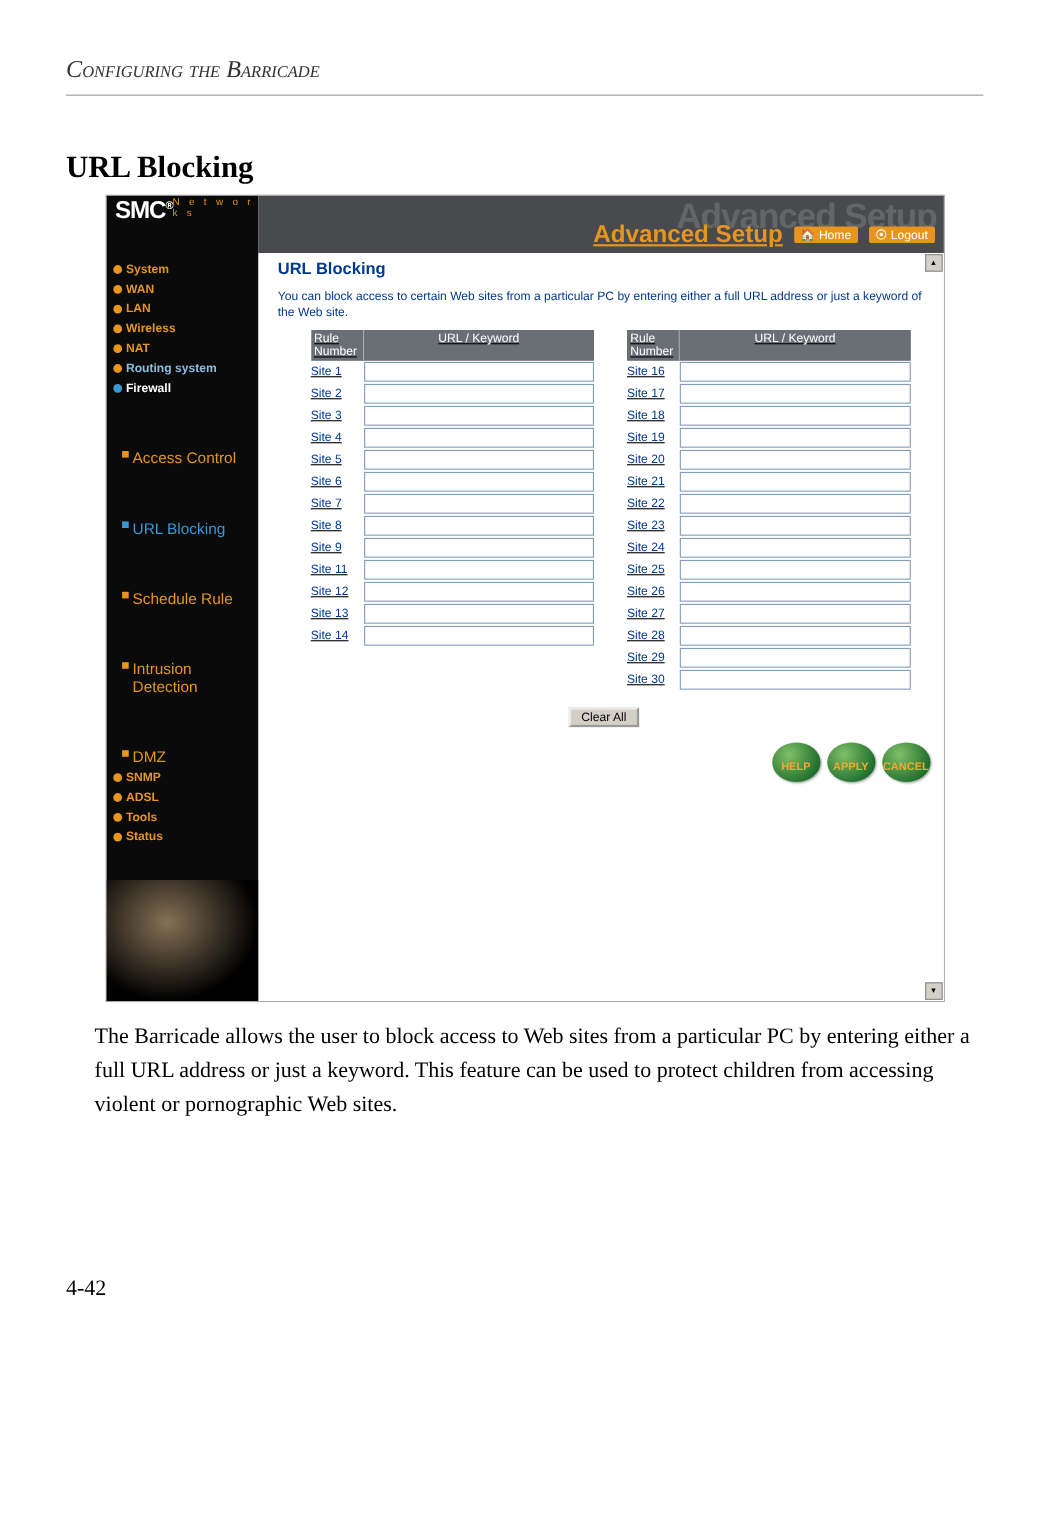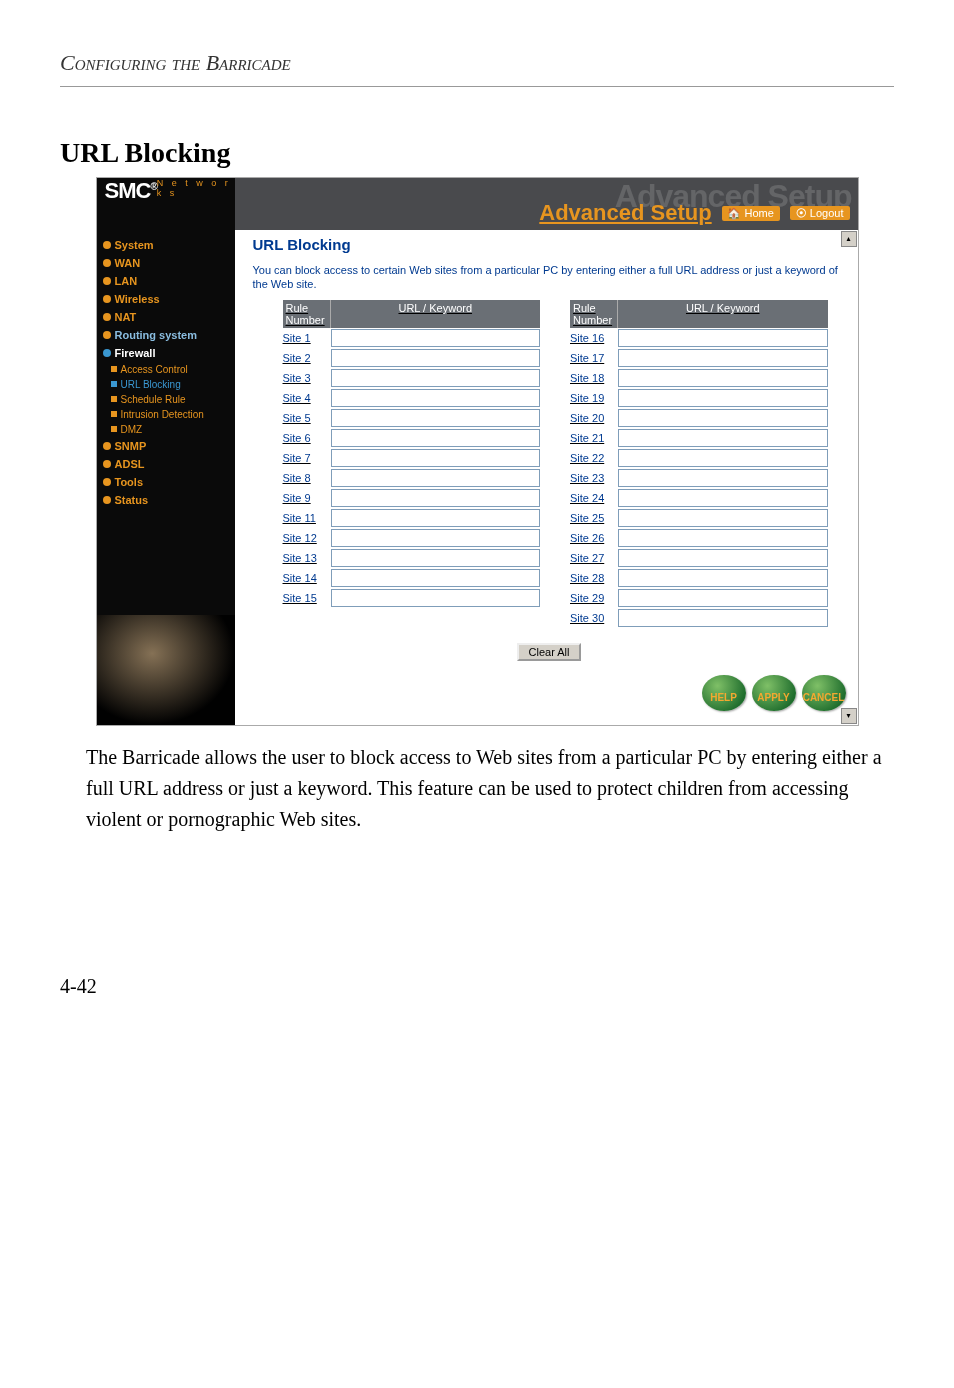--- a/index.html
+++ b/index.html
@@ -143,24 +143,25 @@
       color: #fff;
     }
     .side-item.active::before {
       background: #3a97d1;
     }
     .side-item.lightblue {
       color: #8abde0;
     }
     .side-sub {
       font-family: Arial, sans-serif;
-      font-size: 10px;
+      font-size: 14px;
       font-weight: normal;
       padding: 2px 2px 2px 20px;
       position: relative;
+      margin-top: 44px;
     }
     .side-sub::before {
       content: '';
       position: absolute;
       left: 10px;
       top: 4px;
       width: 6px;
       height: 6px;
       background: #e7951f;
     }
@@ -425,24 +426,20 @@
                 <input type="text" style="">
               </div>
               <div class="grid-row">
                 <div class="label">Site 13</div>
                 <input type="text" style="">
               </div>
               <div class="grid-row">
                 <div class="label">Site 14</div>
                 <input type="text" style="">
               </div>
-              <div class="grid-row">
-                <div class="label">Site 15</div>
-                <input type="text" style="">
-              </div>
             </div>
         </div>
         <div>
           <div class="grid-head">
             <div class="rn">Rule Number</div>
             <div class="kw">URL / Keyword</div>
           </div>
           <div id="col-right">
               <div class="grid-row">
                 <div class="label">Site 16</div>

